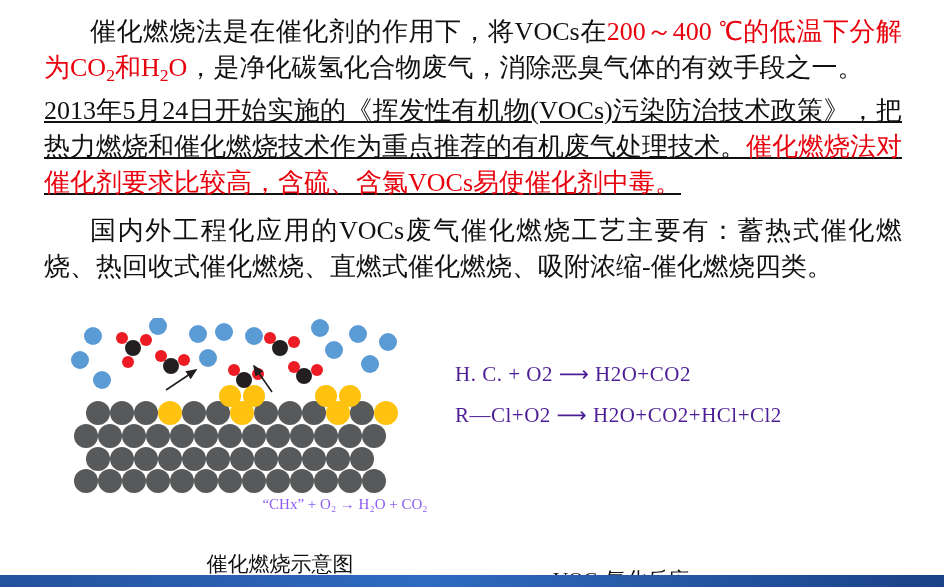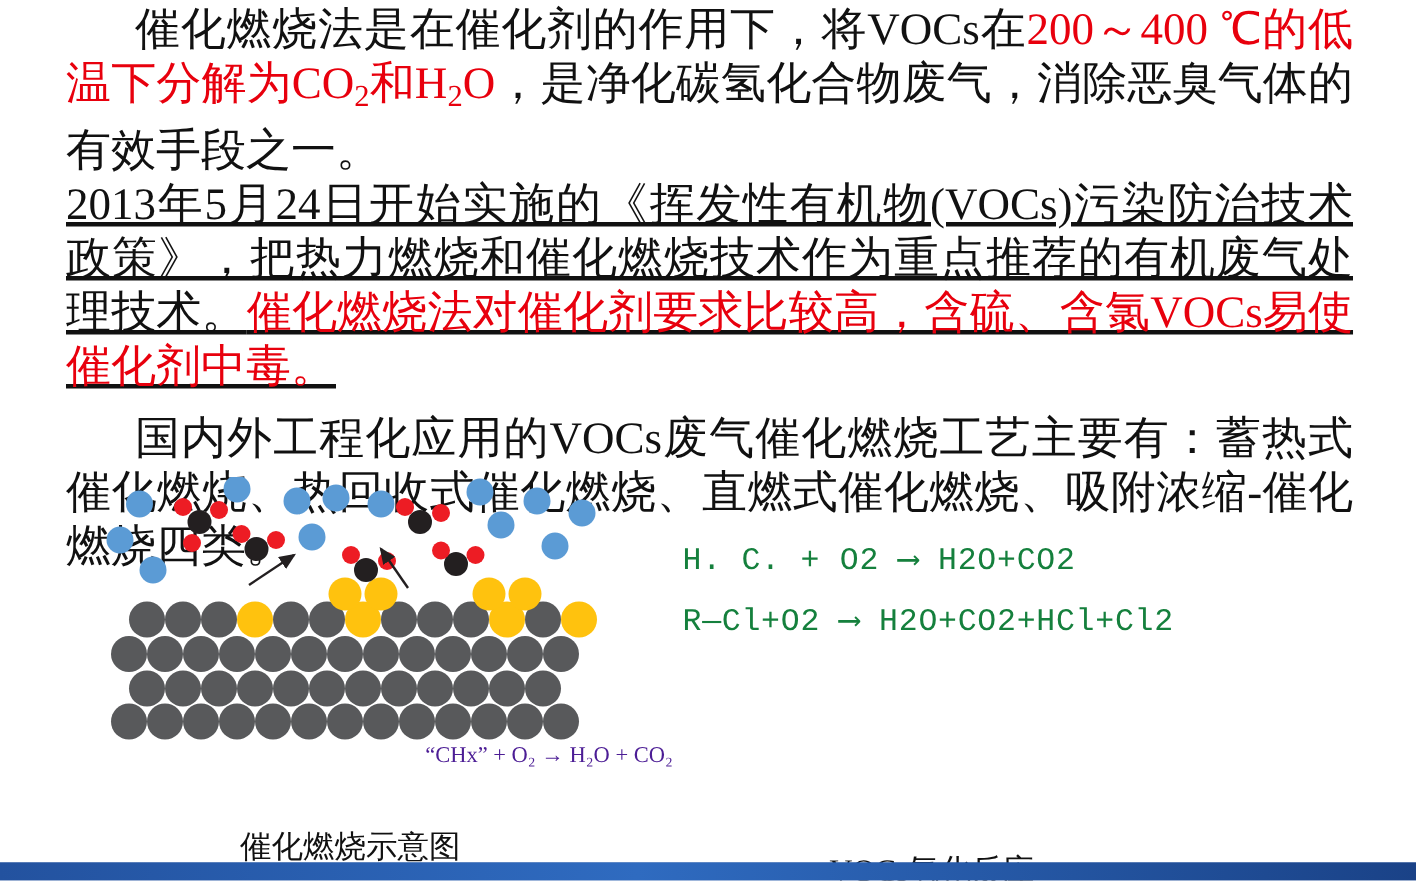--- a/index.html
+++ b/index.html
@@ -35,23 +35,23 @@
     position: absolute;
     left: 0; top: 0;
     width: 944px;
     height: 12px;
     background: linear-gradient(90deg, #23529f 0%, #2f6bc0 45%, #1a4287 100%);
   }
   
   .text-block {
     position: absolute;
     left: 44px;
-    top: 2px;
+    top: 14px;
     width: 858px;
-    font-size: 30px;
+    font-size: 26px;
     line-height: 36px;
     color: #111111;
     letter-spacing: 0px;
   }
   .para {
     margin: 0 0 0 0;
     text-align: justify;
   }
   .para.p1 { text-indent: 46px; }
   .para.p2 { text-indent: 0px; text-decoration: underline; }
@@ -81,50 +81,50 @@
   .cap {
     position: absolute;
     font-size: 21px;
     color: #111111;
     font-family: "Liberation Serif", serif;
   }
   .cap-left {
     left: 160px;
     top: 232px;
     width: 240px;
-    text-align: left;
+    text-align: center;
   }
   .cap-right {
     left: 553px;
     top: 248px;
     width: 260px;
     text-align: left;
   }
   .fig-right {
     position: absolute;
     left: 455px;
     top: 36px;
     width: 430px;
-    font-family: Liberation Mono, monospace;
+    font-family: Liberation Serif, serif;
     font-size: 21px;
-    color: #15803d;
+    color: #4c1d95;
     line-height: 41px;
   }
   .eq {
     white-space: nowrap;
     letter-spacing: 0.5px;
   }
   .fig-caption-under {
     position: absolute;
-    left: 148px;
+    left: 127px;
     top: 178px;
     width: 320px;
     text-align: center;
     font-size: 15px;
-    color: #4c1d95;
+    color: #8b5cf6;
     font-family: "Liberation Serif", serif;
   }
 </style>
 </head>
 <body>
 
 <div class="slide">
 
   <div class="text-block">
 

